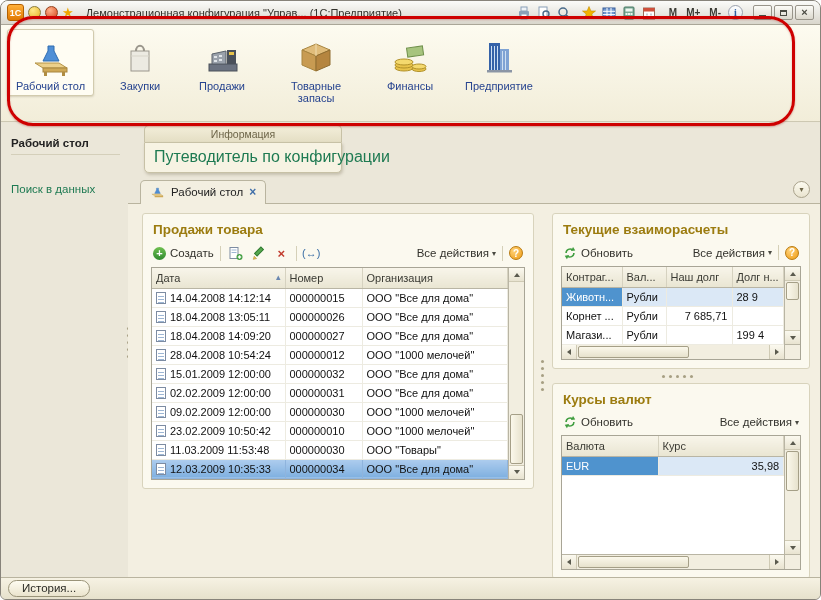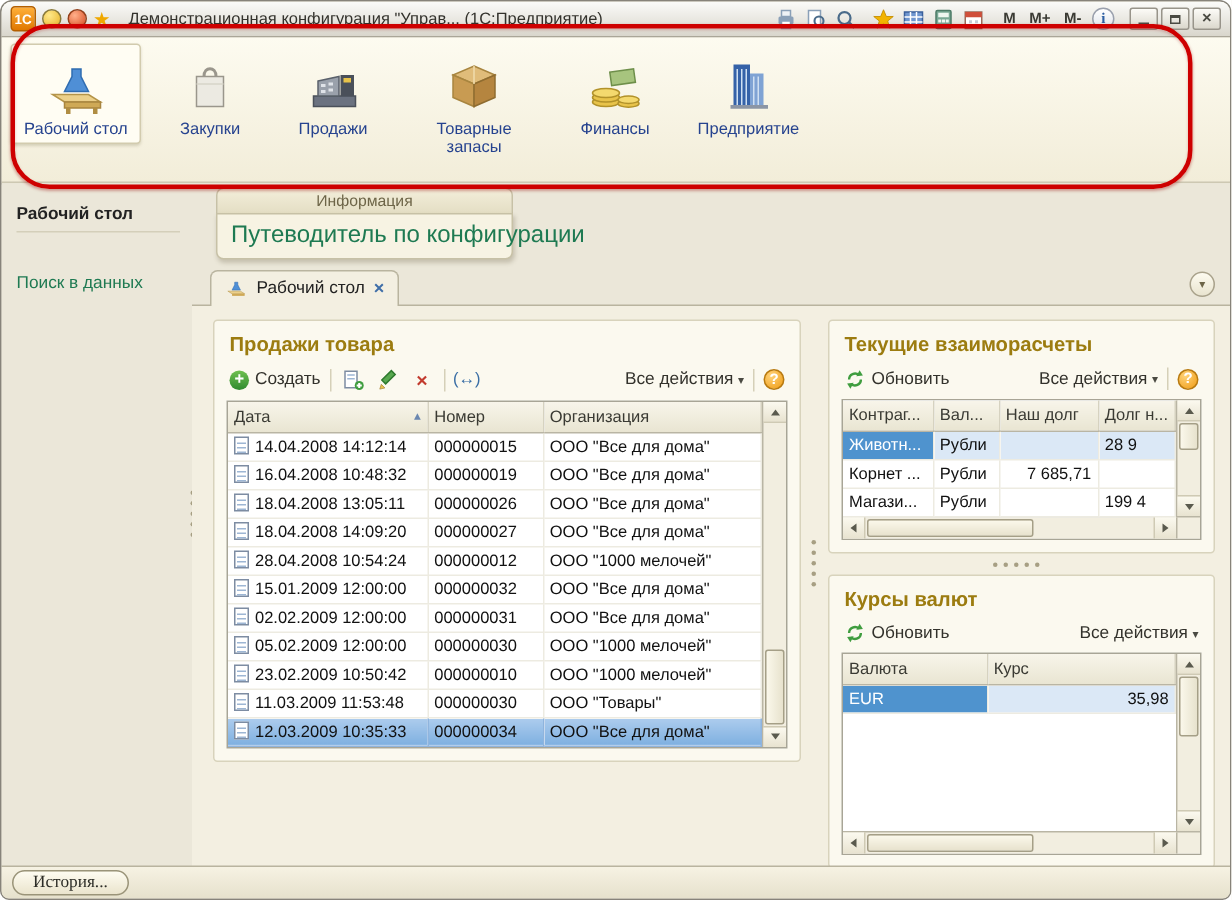--- a/index.html
+++ b/index.html
@@ -109,21 +109,21 @@
   .grip-vpanel{align-self:stretch;width:6px;position:relative;}
   .grip-vpanel .dotcol{top:44%;left:1px;}
   .grip-h{height:6px;position:relative;}
   .dotrow{position:absolute;left:48%;top:2px;width:3px;height:3px;border-radius:50%;background:#a79f83;box-shadow:7px 0 0 #a79f83,14px 0 0 #a79f83,-7px 0 0 #a79f83,-14px 0 0 #a79f83;}
   .settl-body{height:77px;}
   .curr-body{height:118px;align-items:flex-start;}
   .curr-body table.grid{align-self:flex-start;}
 
   
   .statusbar{position:absolute;left:0;right:0;bottom:0;height:22px;background:linear-gradient(#f6f2e3,#e6e1cc);border-top:1px solid #b9b49f;display:flex;align-items:center;padding:0 7px;}
-  .history-btn{font-size:11.5px;color:#2c2c26;padding:1px 13px 2px;border:1px solid #9a9479;border-radius:9px;background:linear-gradient(#fefcf1,#eae4cd);cursor:pointer;font-family:Liberation Serif, serif;}
+  .history-btn{font-size:11.5px;color:#2c2c26;padding:1px 13px 2px;border:1px solid #9a9479;border-radius:9px;background:linear-gradient(#fefcf1,#eae4cd);cursor:pointer;font-family:Liberation Sans, sans-serif;}
 </style>
 </head>
 <body>
 
 <div class="window">
 
   <div class="titlebar">
     <div class="logo">
         <span>1С</span>
       </div>
@@ -388,25 +388,20 @@
                       <th><span>Организация</span></th>
                     </tr>
                   </thead>
                 <tbody>
                     <tr>
                       <td><span class="doc-icon"></span><span>14.04.2008 14:12:14</span></td>
                       <td><span>000000015</span></td>
                       <td><span>ООО "Все для дома"</span></td>
                     </tr>
                     <tr>
-                      <td><span class="doc-icon"></span><span>16.04.2008 10:48:32</span></td>
-                      <td><span>000000019</span></td>
-                      <td><span>ООО "Все для дома"</span></td>
-                    </tr>
-                    <tr>
                       <td><span class="doc-icon"></span><span>18.04.2008 13:05:11</span></td>
                       <td><span>000000026</span></td>
                       <td><span>ООО "Все для дома"</span></td>
                     </tr>
                     <tr>
                       <td><span class="doc-icon"></span><span>18.04.2008 14:09:20</span></td>
                       <td><span>000000027</span></td>
                       <td><span>ООО "Все для дома"</span></td>
                     </tr>
                     <tr>
@@ -418,21 +413,21 @@
                       <td><span class="doc-icon"></span><span>15.01.2009 12:00:00</span></td>
                       <td><span>000000032</span></td>
                       <td><span>ООО "Все для дома"</span></td>
                     </tr>
                     <tr>
                       <td><span class="doc-icon"></span><span>02.02.2009 12:00:00</span></td>
                       <td><span>000000031</span></td>
                       <td><span>ООО "Все для дома"</span></td>
                     </tr>
                     <tr>
-                      <td><span class="doc-icon"></span><span>05.02.2009 12:00:00</span></td>
+                      <td><span class="doc-icon"></span><span>09.02.2009 12:00:00</span></td>
                       <td><span>000000030</span></td>
                       <td><span>ООО "1000 мелочей"</span></td>
                     </tr>
                     <tr>
                       <td><span class="doc-icon"></span><span>23.02.2009 10:50:42</span></td>
                       <td><span>000000010</span></td>
                       <td><span>ООО "1000 мелочей"</span></td>
                     </tr>
                     <tr>
                       <td><span class="doc-icon"></span><span>11.03.2009 11:53:48</span></td>

